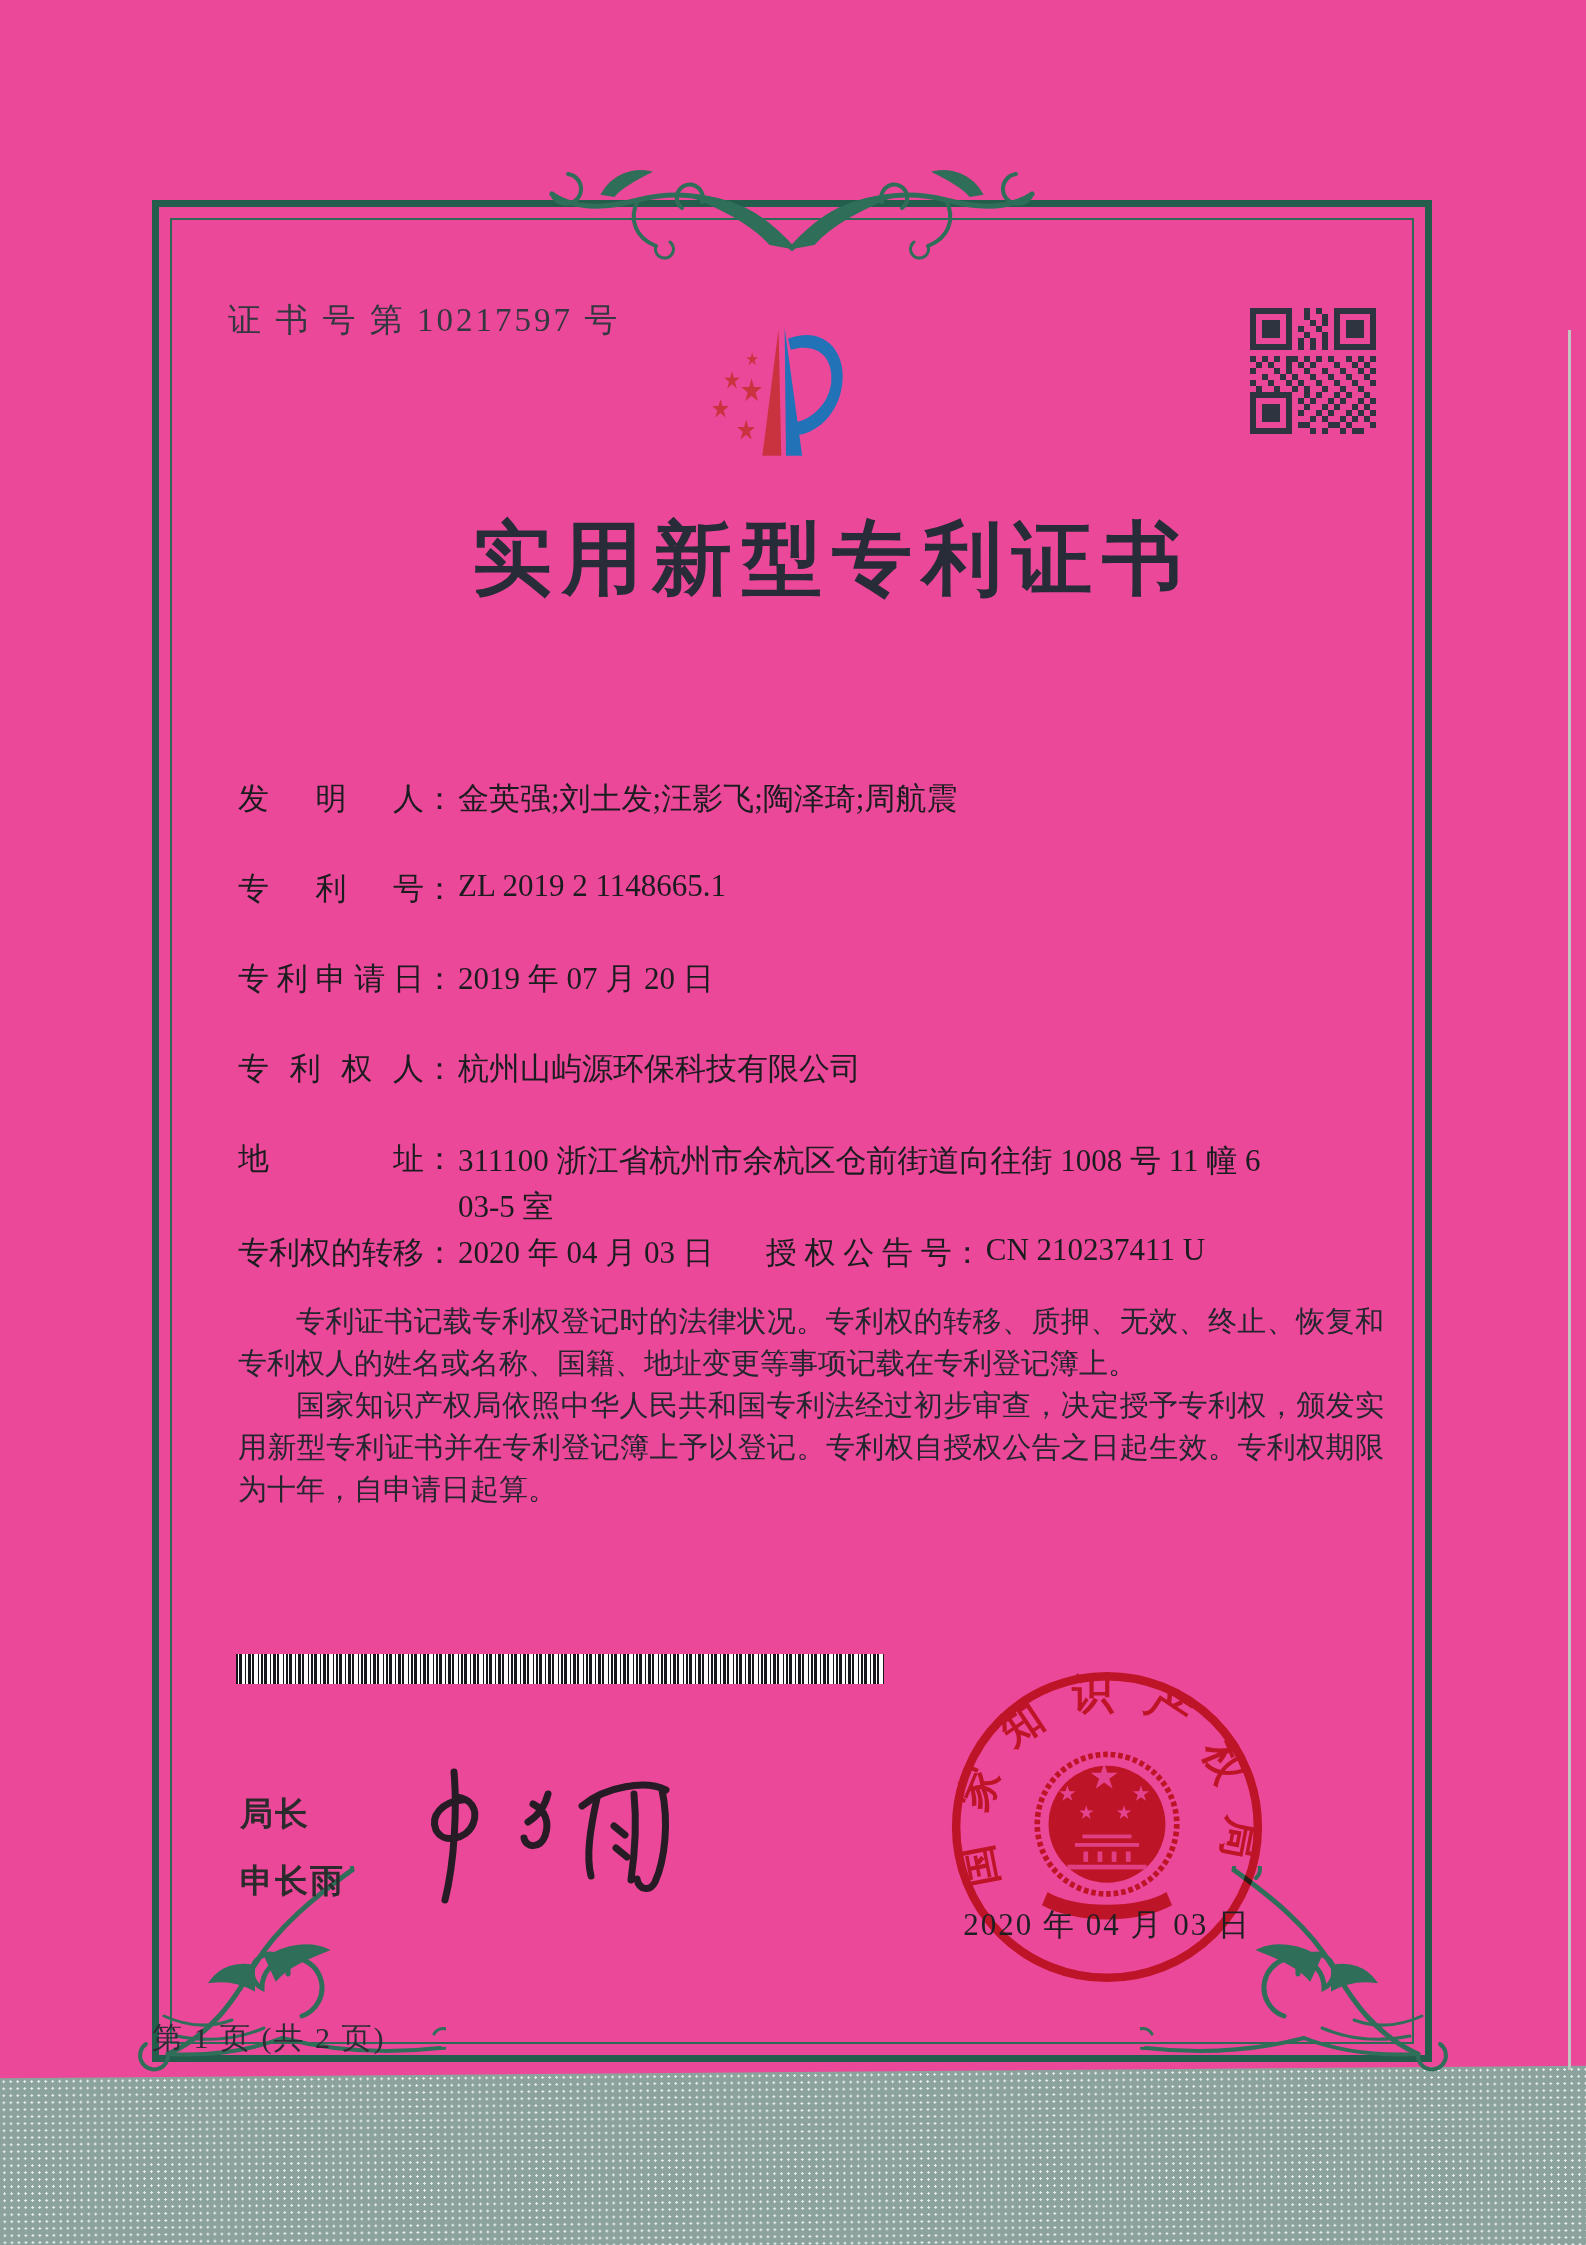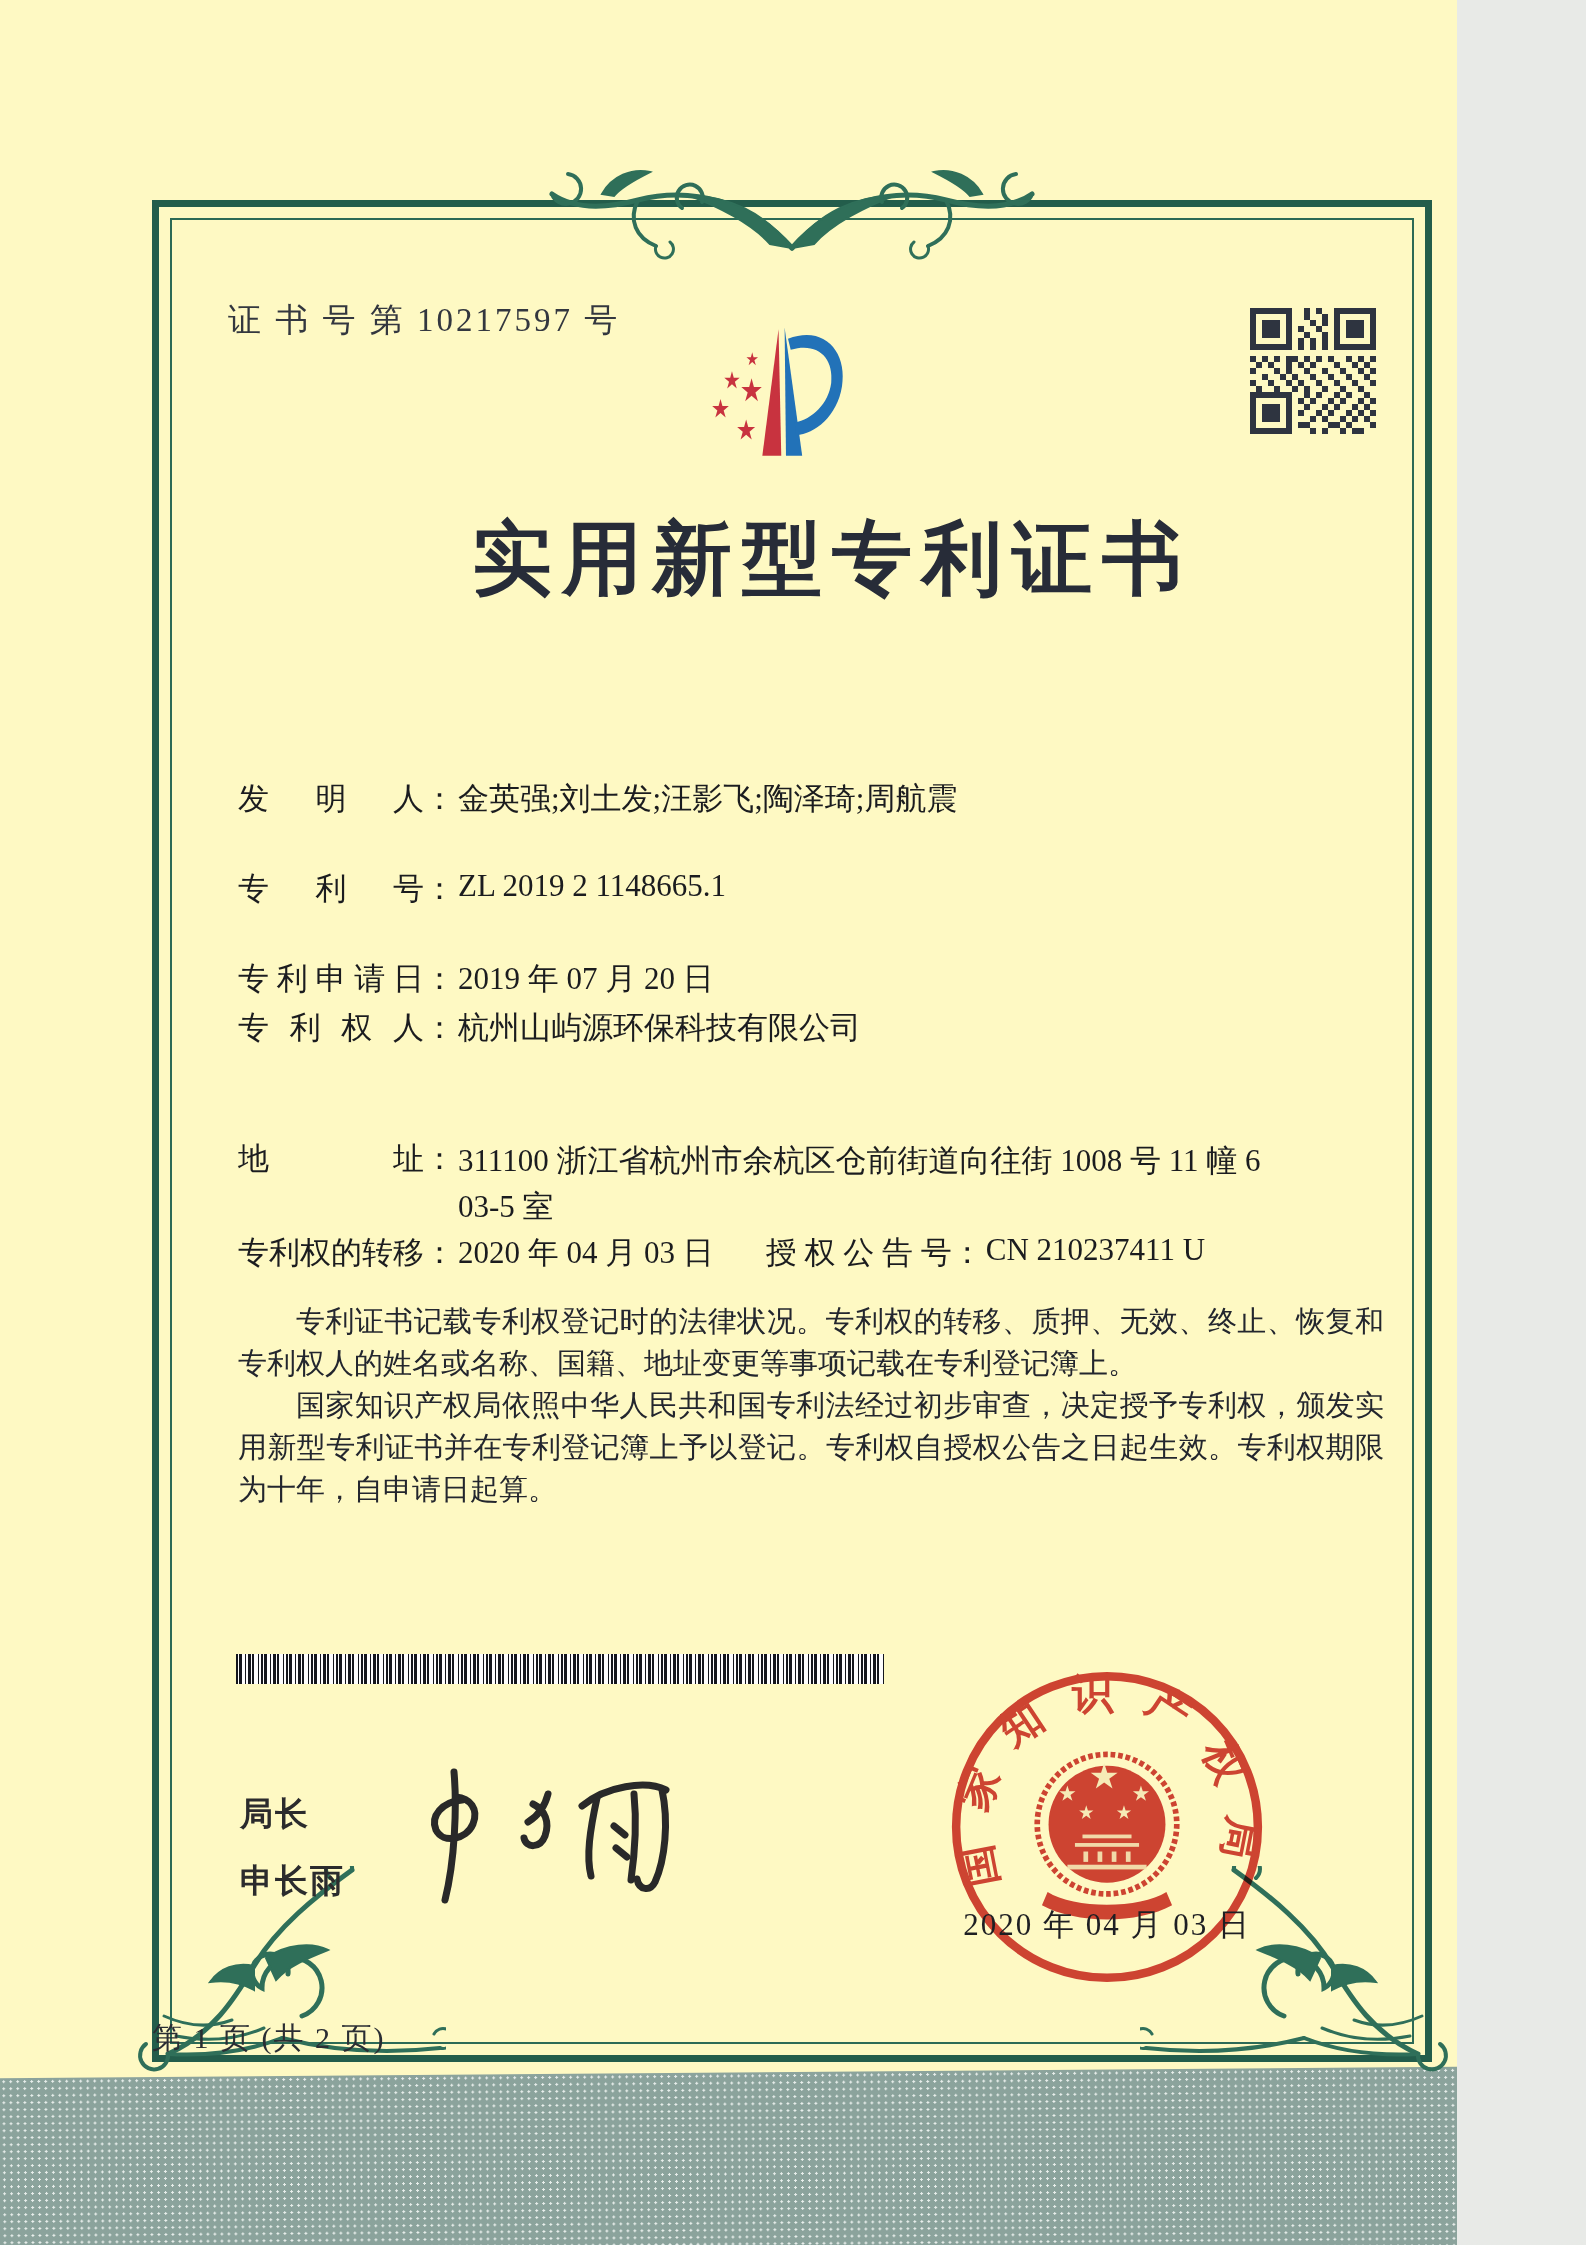--- a/index.html
+++ b/index.html
@@ -1,18 +1,18 @@
 <!DOCTYPE html>
 <html><head>
 <meta charset="utf-8">
 <style>
   html,body{margin:0;padding:0;background:#e8eae7;}
   .page{
-    position:relative; width:1457px; height:2245px;
-    background:#fef9c3; overflow:hidden;
+    position:relative; width:1586px; height:2245px;
+    background:#ec4899; overflow:hidden;
     font-family:"Liberation Serif","DejaVu Serif",serif;
   }
   
   .scan-band{
     position:absolute; left:-20px; top:2072px; width:1640px; height:220px;
     background-color:#8ba39c;
     background-image:radial-gradient(#e9efec 1px, rgba(0,0,0,0) 1.3px);
     background-size:7px 7px;
     transform:rotate(-0.45deg);
   }
@@ -154,21 +154,21 @@
 
   <div class="frow" style="top:778px">
     <span class="jlabel">发明人</span><span class="fcolon">：</span><span class="fval">金英强;刘土发;汪影飞;陶泽琦;周航震</span>
   </div>
   <div class="frow" style="top:868px">
     <span class="jlabel">专利号</span><span class="fcolon">：</span><span class="fval">ZL 2019 2 1148665.1</span>
   </div>
   <div class="frow" style="top:958px">
     <span class="jlabel">专利申请日</span><span class="fcolon">：</span><span class="fval">2019 年 07 月 20 日</span>
   </div>
-  <div class="frow" style="top:1007px">
+  <div class="frow" style="top:1048px">
     <span class="jlabel">专利权人</span><span class="fcolon">：</span><span class="fval">杭州山屿源环保科技有限公司</span>
   </div>
   <div class="frow" style="top:1138px">
     <span class="jlabel">地址</span><span class="fcolon">：</span><span class="fval-block"><span>311100 浙江省杭州市余杭区仓前街道向往街 1008 号 11 幢 6</span><br><span>03-5 室</span></span>
   </div>
   <div class="frow" style="top:1232px">
     <span class="jlabel">专利权的转移</span><span class="fcolon">：</span><span class="fval-fixed">2020 年 04 月 03 日</span>
     <span class="jlabel">授权公告号</span><span class="fcolon">：</span><span class="fval">CN 210237411 U</span>
   </div>
 

